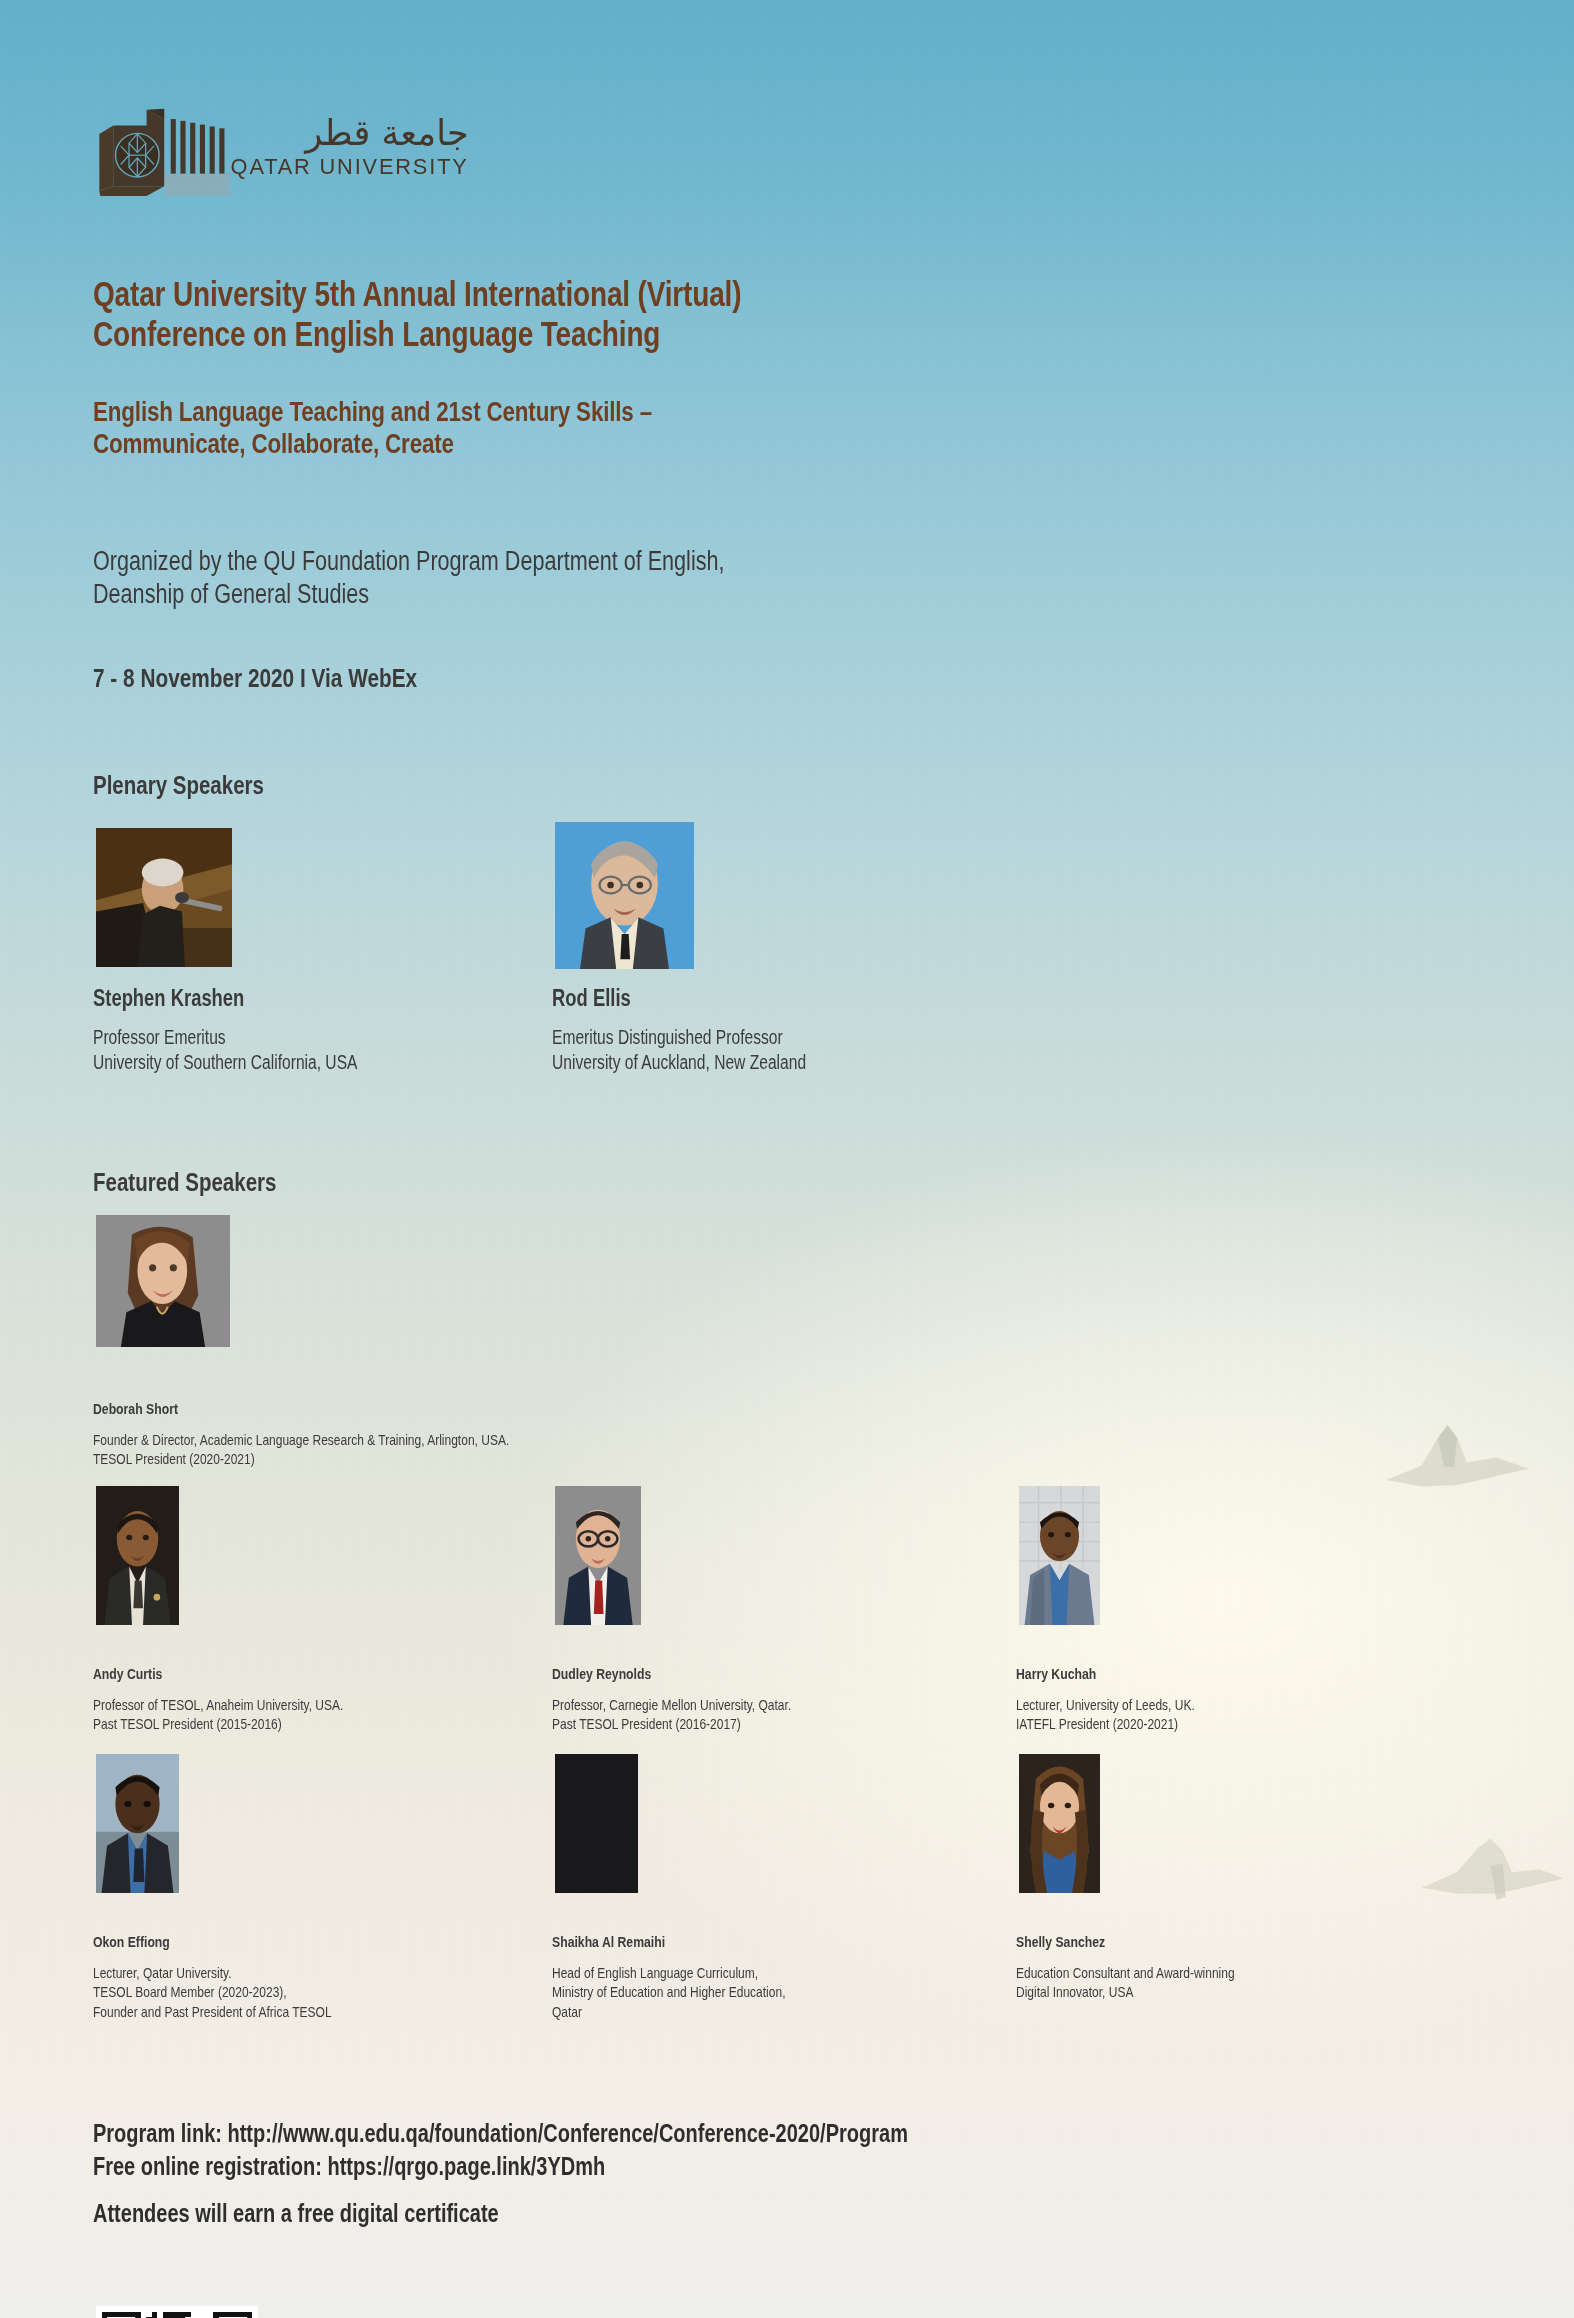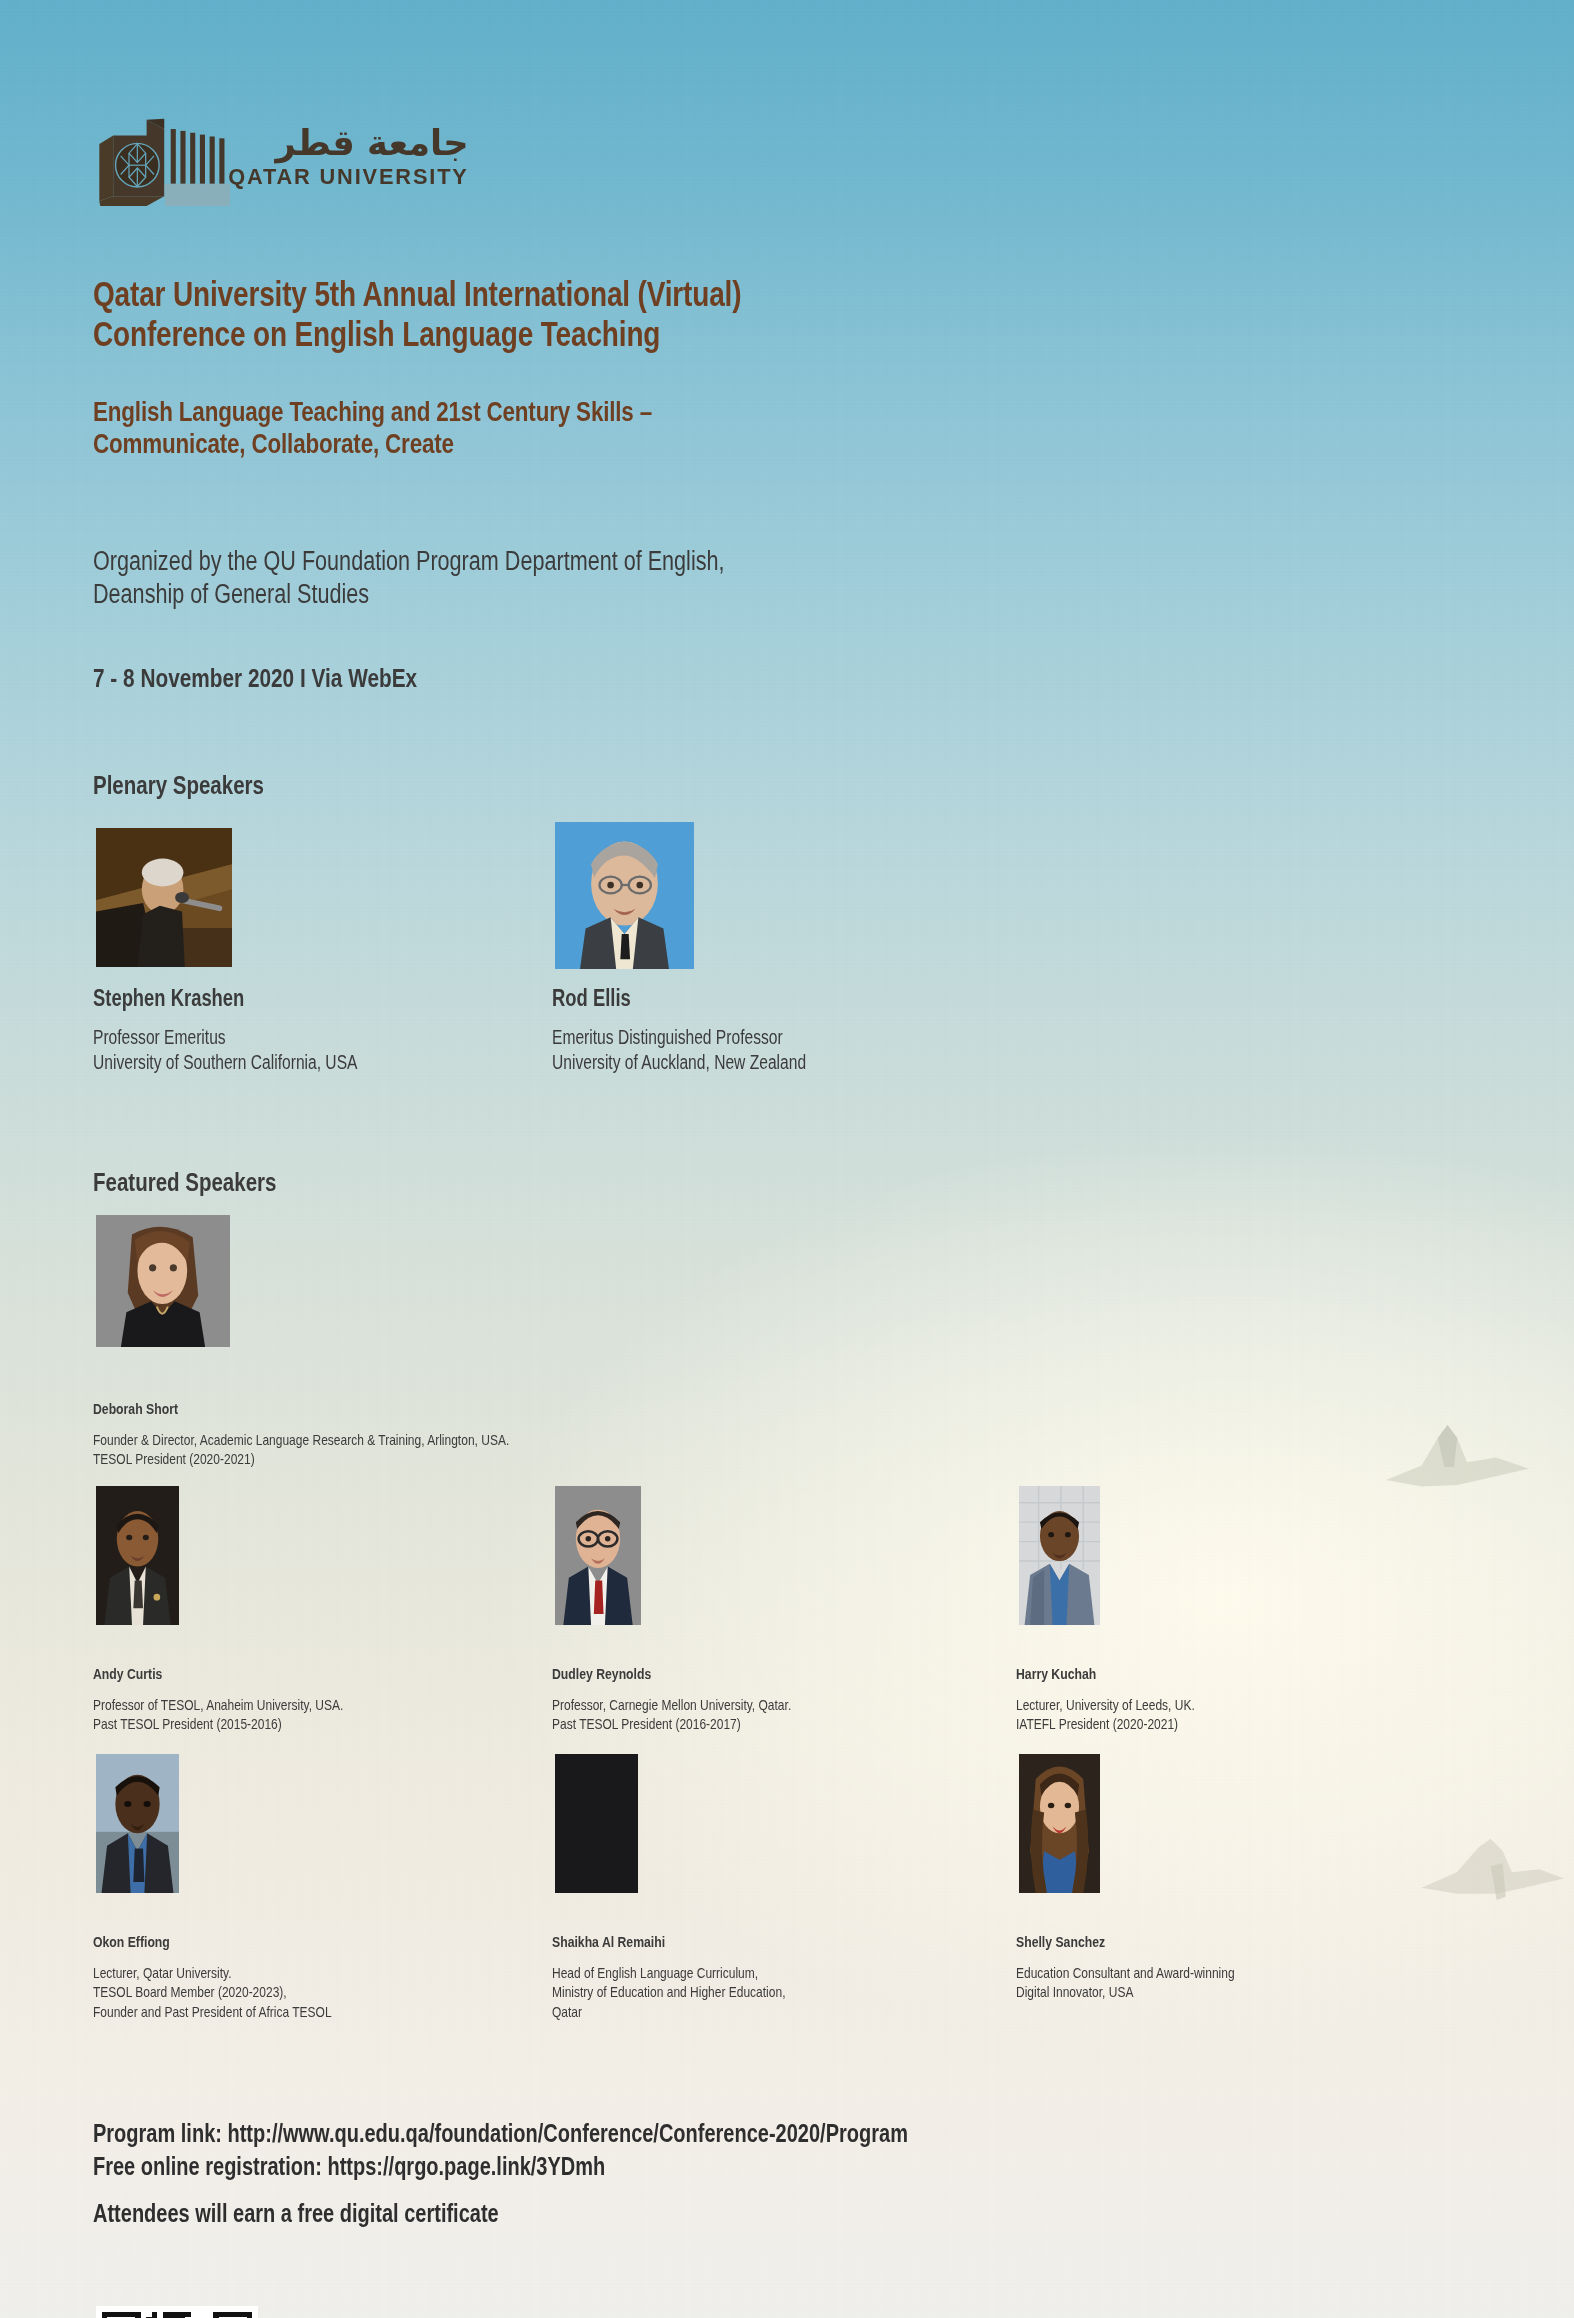--- a/index.html
+++ b/index.html
@@ -37,21 +37,21 @@
       repeating-linear-gradient(0deg, rgba(0,0,0,.10) 0 0.5px, transparent 0.5px 1.4px),
       repeating-linear-gradient(90deg, rgba(0,0,0,.08) 0 0.5px, transparent 0.5px 1.9px);
     pointer-events:none;
   }
 
   .bird { position:absolute; opacity:.5; }
 
   
   #content { position:absolute; inset:0; }
 
-  .logo { position:absolute; left:91px; top:115px; width:380px; height:93px;font-weight:bold; }
+  .logo { position:absolute; left:91px; top:105px; width:380px; height:93px; }
 
   .title {
     position:absolute; left:93px;
     color:#6f3f22;
     font-weight:bold;
     letter-spacing:-0.2px;
     line-height:1.14;
     transform:scaleX(0.80);
     transform-origin:left top;
     white-space:pre-line;

